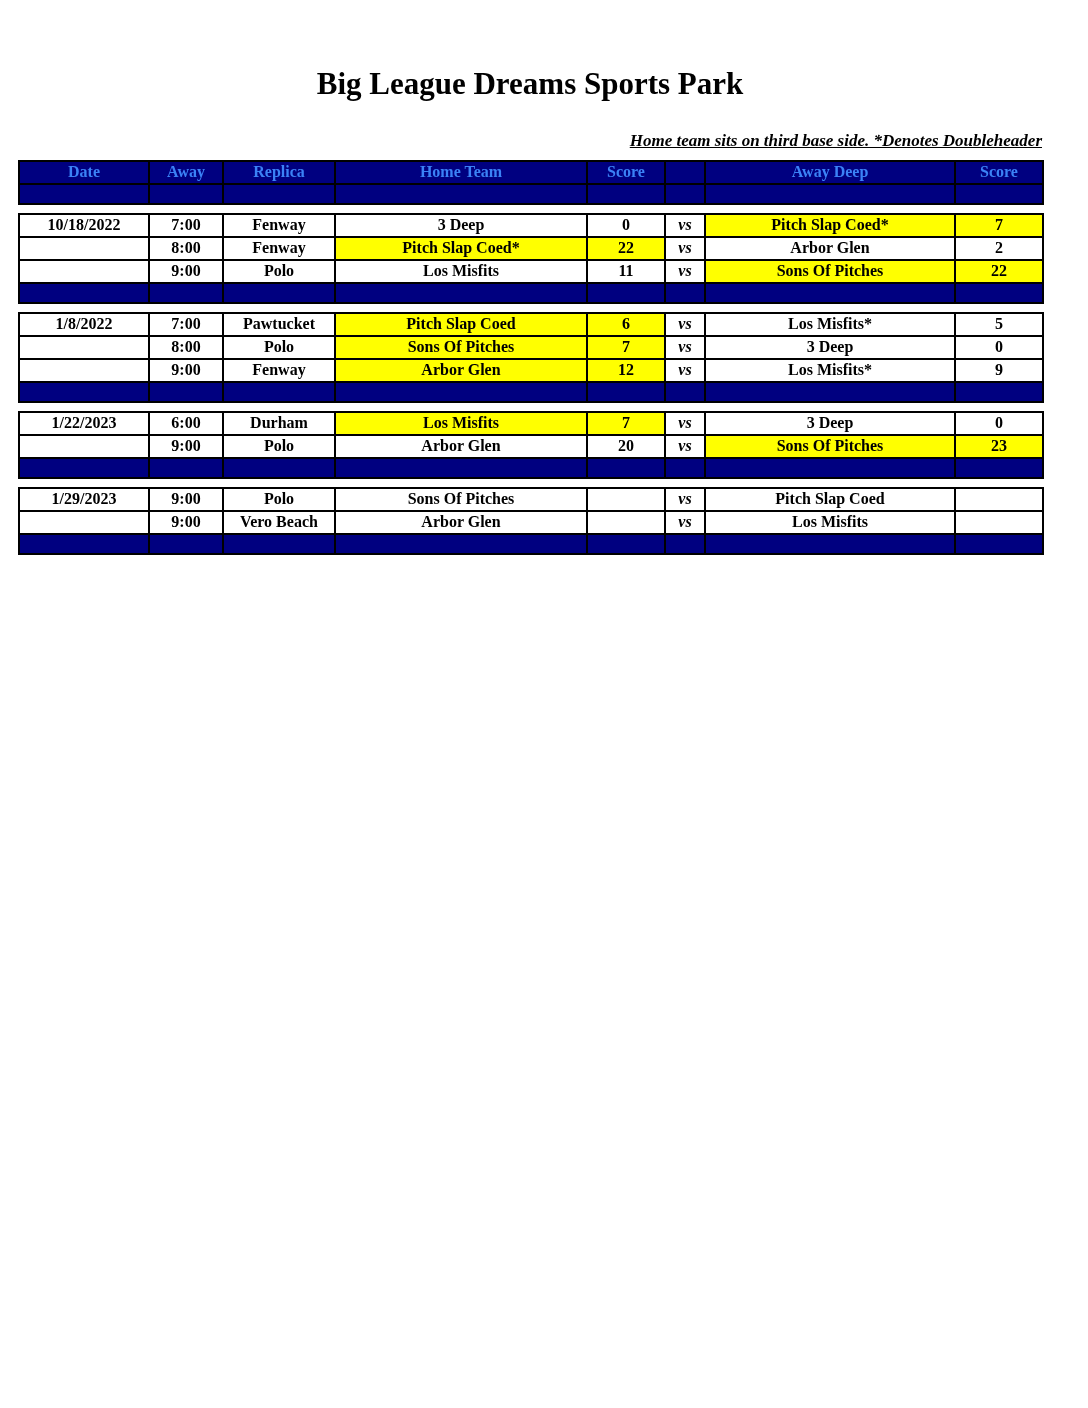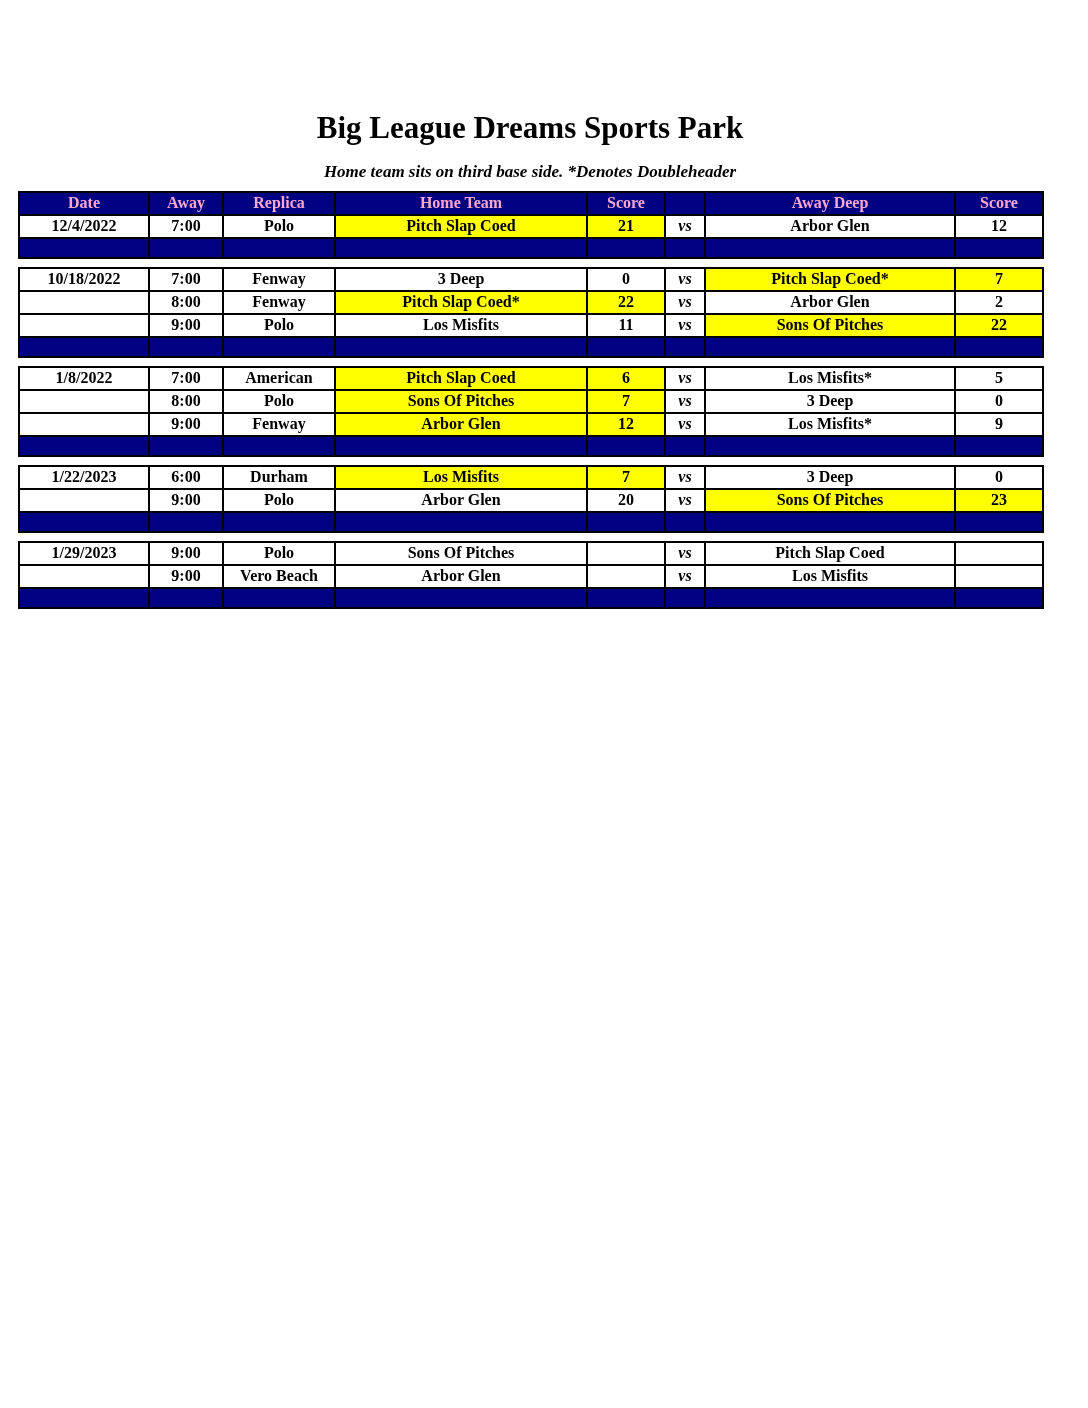--- a/index.html
+++ b/index.html
@@ -8,21 +8,21 @@
     background: #ffffff;
   }
   body {
     width: 1088px;
     height: 1408px;
     font-family: "Liberation Serif", "DejaVu Serif", serif;
     color: #000000;
     overflow: hidden;
   }
   .sheet {
-    padding-top: 110px;
+    padding-top: 66px;
     width: 1024px;
     margin-left: 18px;
   }
   .title {
     font-size: 31px;
     font-weight: bold;
     text-align: center;
     margin: 0;
     line-height: 1.15;
   }
@@ -30,22 +30,23 @@
     font-size: 23px;
     font-weight: bold;
     text-align: center;
     margin: 6px 0 0 0;
     line-height: 1.1;
   }
   .note {
     font-size: 17px;
     font-weight: bold;
     font-style: italic;
-    text-align: center;
-    margin: 16px 0 9px 0;
+    text-align: right;
+    margin: 29px 0 9px 0;
+    text-decoration: underline;
   }
   table.schedule {
     border-collapse: collapse;
     table-layout: fixed;
     width: 1024px;
   }
   .schedule col.c-date    { width: 130px; }
   .schedule col.c-time    { width: 74px;  }
   .schedule col.c-replica { width: 112px; }
   .schedule col.c-home    { width: 252px; }
@@ -60,21 +61,21 @@
     font-size: 16px;
     font-weight: bold;
     text-align: center;
     vertical-align: middle;
     white-space: nowrap;
     overflow: hidden;
     background: #ffffff;
   }
   .schedule th {
     background: #000080;
-    color: #f9a8d4;
+    color: #3b82f6;
   }
   .schedule td.hl {
     background: #ffff00;
   }
   .schedule td.vs-cell {
     font-style: italic;
   }
   .schedule tr.sep td {
     background: #000080;
     height: 18px;
@@ -110,30 +111,20 @@
       <th>Date</th>
       <th>Away</th>
       <th>Replica</th>
       <th>Home Team</th>
       <th>Score</th>
       <th></th>
       <th>Away Deep</th>
       <th>Score</th>
     </tr>
 
-    <tr>
-      <td>12/4/2022</td>
-      <td>7:00</td>
-      <td>Polo</td>
-      <td class="hl">Pitch Slap Coed</td>
-      <td class="hl">21</td>
-      <td class="vs-cell">vs</td>
-      <td>Arbor Glen</td>
-      <td>12</td>
-    </tr>
     <tr class="sep">
       <td></td>
           <td></td>
           <td></td>
           <td></td>
           <td></td>
           <td></td>
           <td></td>
           <td></td>
     </tr>
@@ -181,21 +172,21 @@
           <td></td>
           <td></td>
     </tr>
     <tr class="spacer">
           <td colspan="8"></td>
         </tr>
 
     <tr>
       <td>1/8/2022</td>
       <td>7:00</td>
-      <td>American</td>
+      <td>Pawtucket</td>
       <td class="hl">Pitch Slap Coed</td>
       <td class="hl">6</td>
       <td class="vs-cell">vs</td>
       <td>Los Misfits*</td>
       <td>5</td>
     </tr>
     <tr>
       <td></td>
       <td>8:00</td>
       <td>Polo</td>

